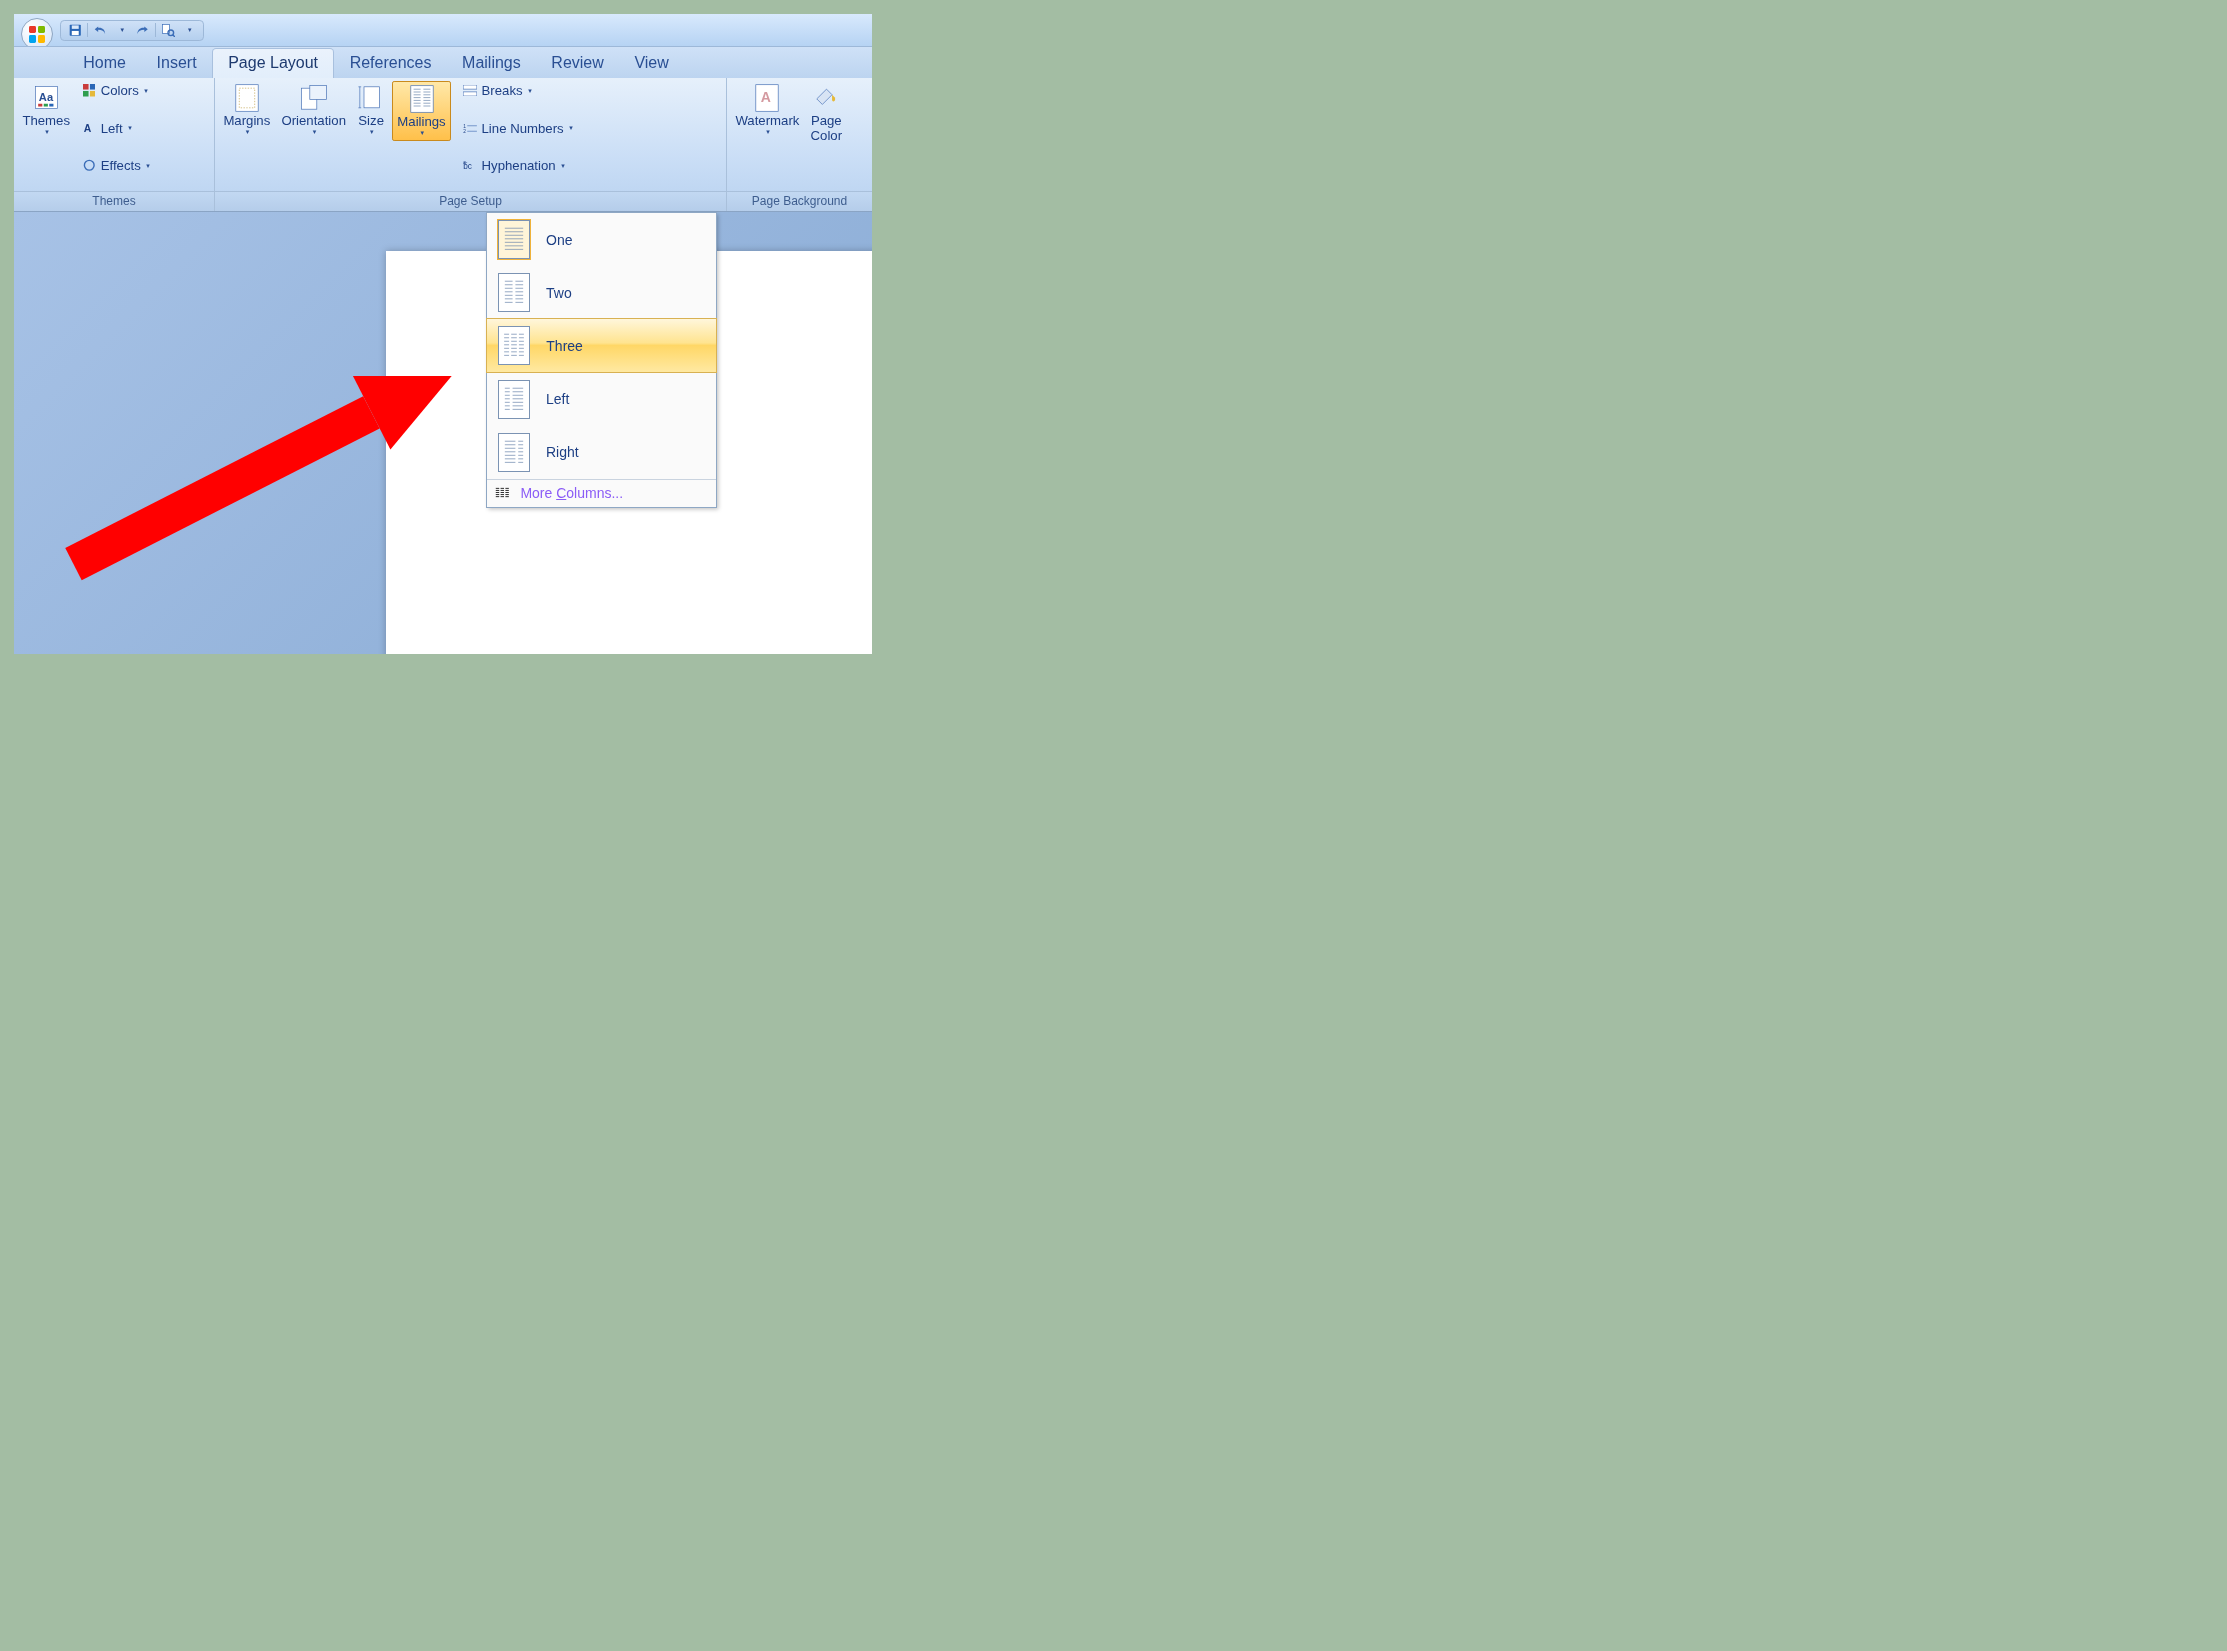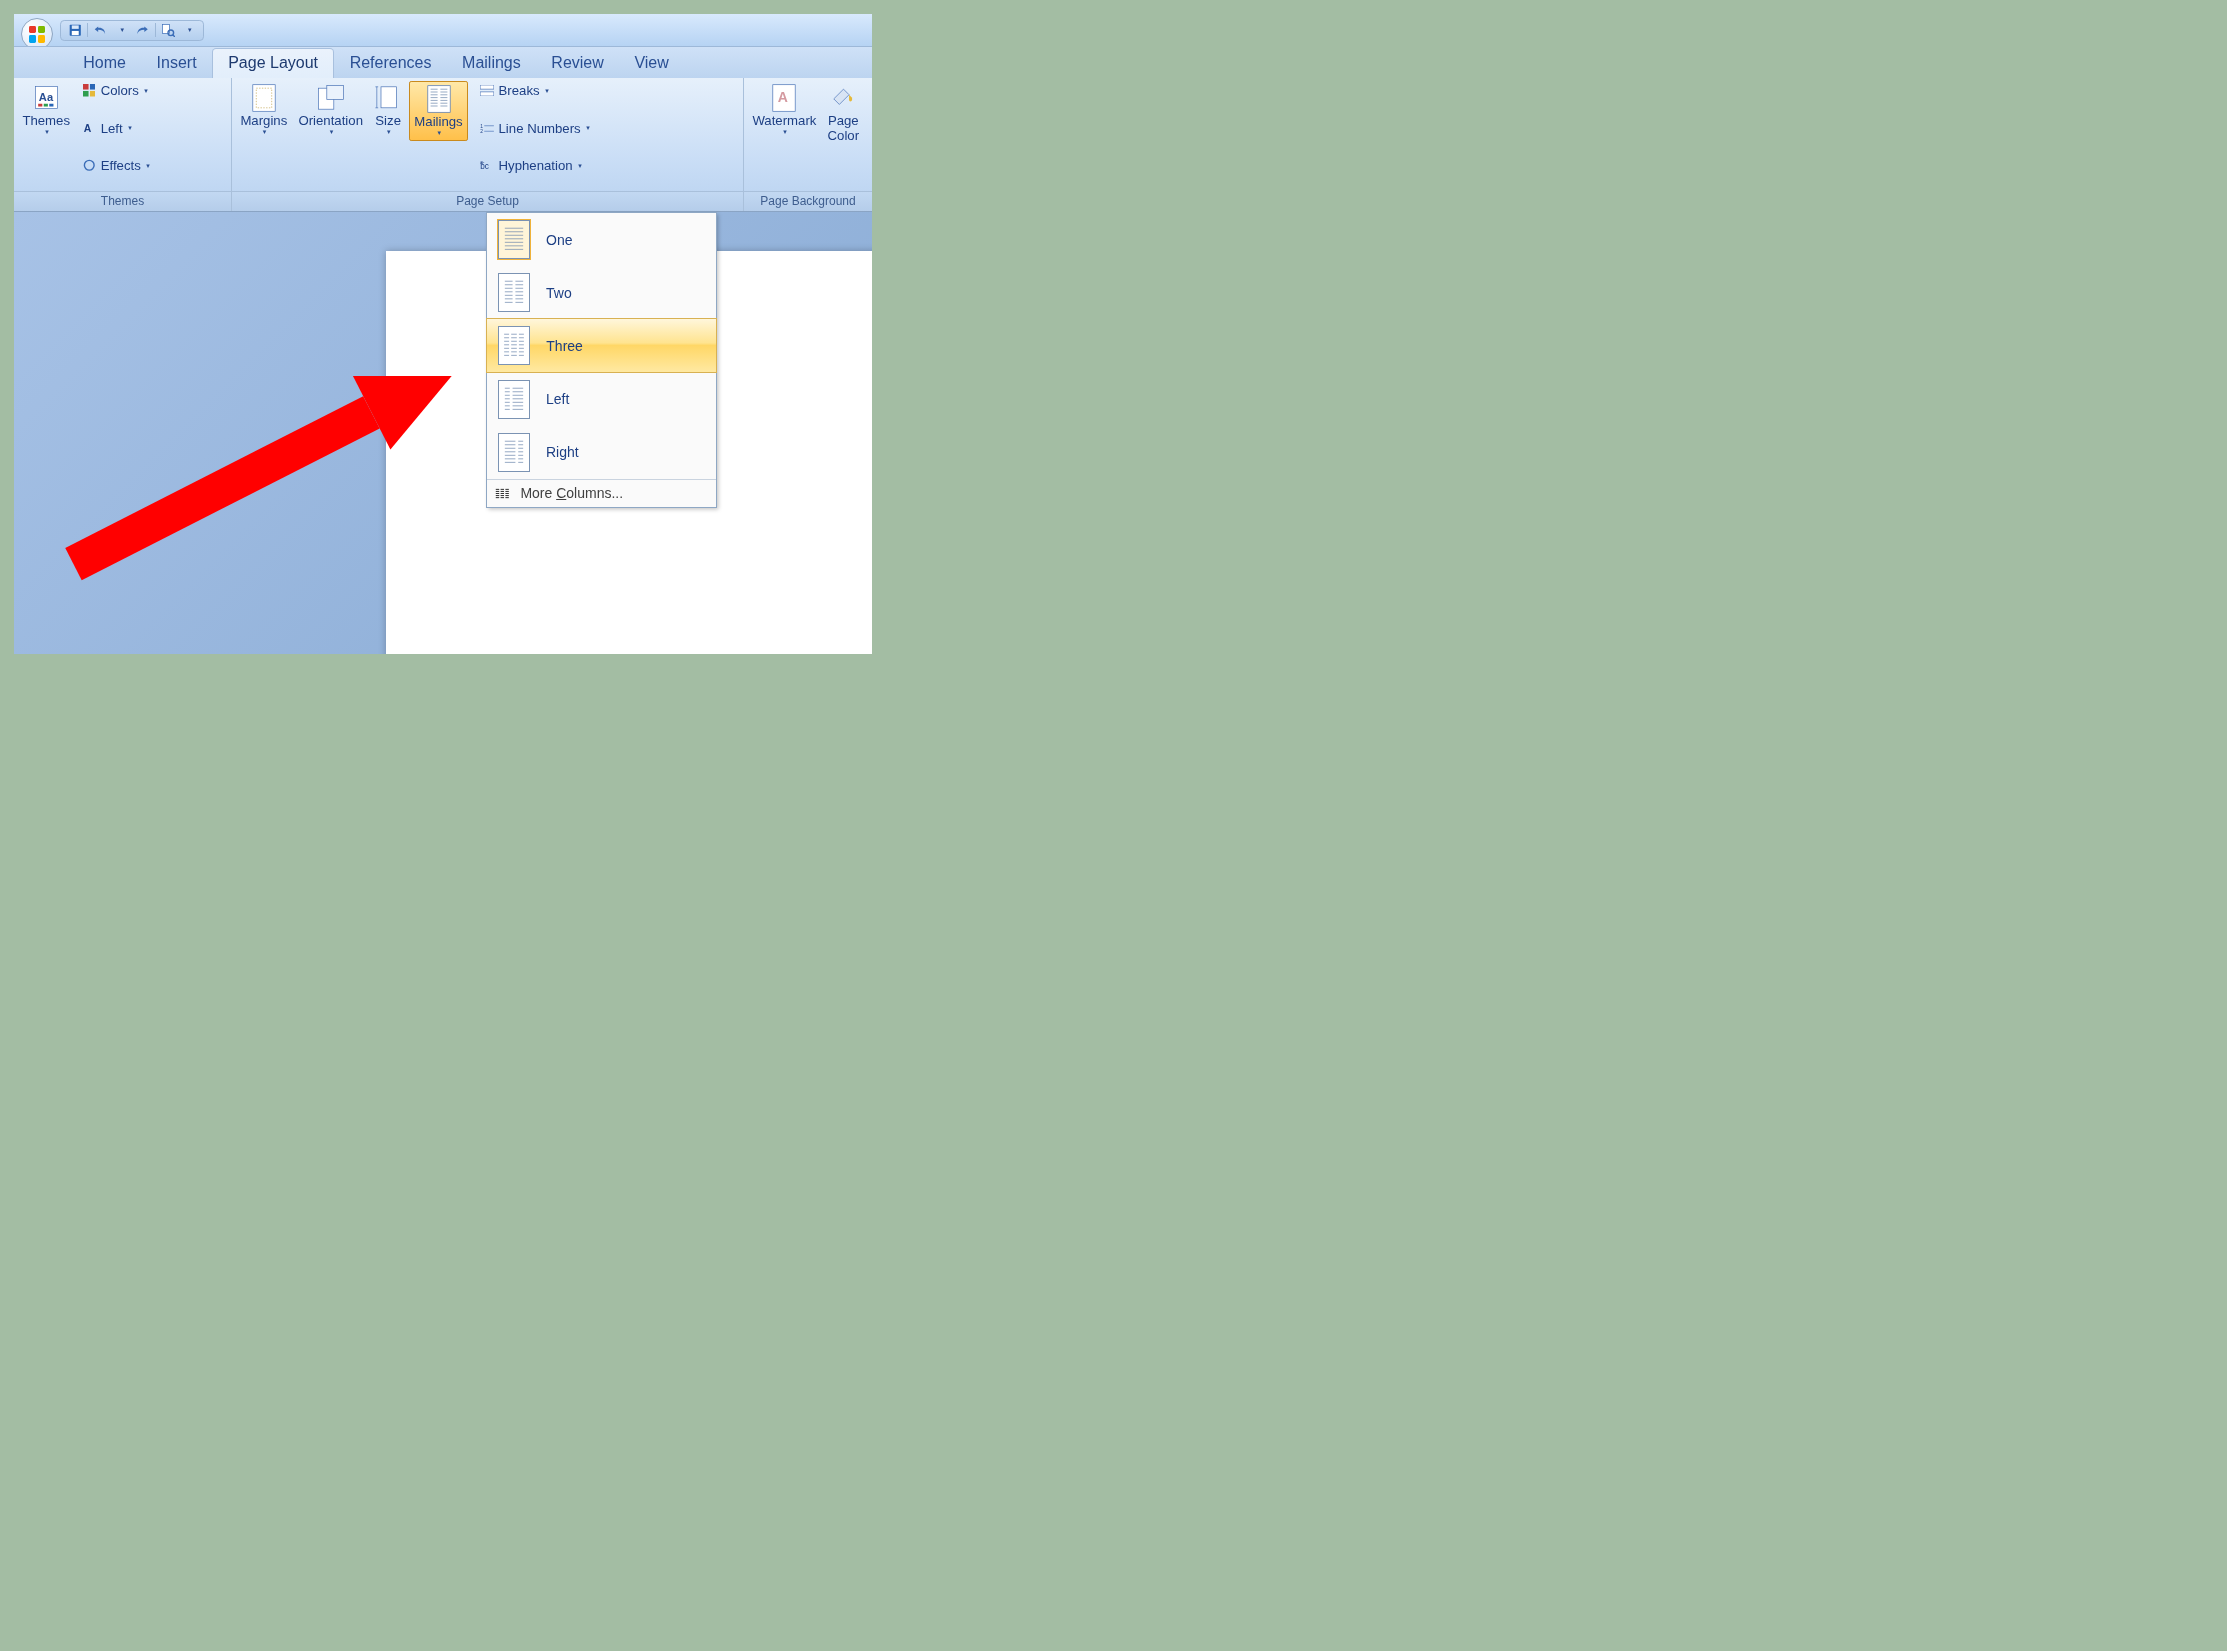--- a/index.html
+++ b/index.html
@@ -30,21 +30,21 @@
 .smallstack { display: flex; flex-direction: column; gap: 18px; }
 .smallbtn { display: flex; align-items: center; gap: 4.2px; padding: 2.1px 4.2px; font-size: 13.2px; color: #1d3f84; cursor: pointer; border-radius: 2.1px; white-space: nowrap; }
 .dd-ar { font-size: 7px; color: #2a4f93; margin-left: 1.4px; }
 .docarea { position: absolute; top: 198px; left: 0; right: 0; bottom: 0; background: linear-gradient(135deg, #a7c2e6 0%, #88aad4 100%); }
 .page { position: absolute; left: 372px; top: 39px; width: 557px; height: 557px; background: #fff; box-shadow: 0 0 7px rgba(0,0,0,0.25); }
 .dropdown { position: absolute; left: 472px; top: 198px; width: 231px; background: #fafafa; border: 0.7px solid #8ea7c4; box-shadow: 2.1px 2.1px 4.2px rgba(0,0,0,0.25); }
 .dd-item { display: flex; align-items: center; gap: 16px; padding: 7px 11px; font-size: 14px; color: #1d3f84; cursor: pointer; }
 .dd-item:hover, .dd-item.hovered { background: linear-gradient(to bottom, #fff6db, #ffe490 45%, #ffd766 50%, #ffe9a2); border: 0.7px solid #d8b152; margin: -0.7px; }
 .dd-item.selected .dd-thumb { outline: 1.4px solid #efb23a; background: #fff5d8; }
 .dd-thumb { width: 32px; height: 39px; background: #fff; border: 0.7px solid #7b93b3; display: flex; align-items: center; justify-content: center; }
-.dd-footer { border-top: 0.7px solid #c9d3df; display: flex; align-items: flex-end; gap: 9.7px; padding: 5.6px 8.4px; font-size: 14px; color: #404040; cursor: pointer; }
+.dd-footer { border-top: 0.7px solid #c9d3df; display: flex; align-items: flex-start; gap: 9.7px; padding: 5.6px 8.4px; font-size: 14px; color: #8b5cf6; cursor: pointer; }
 .arrow { position: absolute; left: 49px; top: 362px; width: 432px; height: 209px; pointer-events: none; }
 .mini-icon { width: 15.3px; height: 15.3px; display: flex; align-items: center; justify-content: center; }
 </style>
 </head>
 <body>
 
 <div class="window">
 
   <div class="titlebar">
     <div class="office-btn">
@@ -96,21 +96,21 @@
     <div class="tab">Insert</div>
     <div class="tab active">Page Layout</div>
     <div class="tab">References</div>
     <div class="tab">Mailings</div>
     <div class="tab">Review</div>
     <div class="tab">View</div>
   </div>
 
   <div class="ribbon">
 
-    <div class="group" style="width:218px">
+    <div class="group" style="width:201px">
       <div class="group-body">
         <div class="bigbtn">
           <div class="icon-slot">
             <svg width="25" height="25" viewBox="0 0 36 36">
                 <rect x="2" y="2" width="32" height="32" fill="#fff" stroke="#4a73b6"></rect>
                 <text x="7" y="23" font-size="16" fill="#2a4f93" font-weight="bold">Aa</text>
                 <rect x="6" y="27" width="6" height="4" fill="#c93c3c"></rect>
                 <rect x="14" y="27" width="6" height="4" fill="#2f9e4e"></rect>
                 <rect x="22" y="27" width="6" height="4" fill="#2a66b6"></rect>
               </svg>

